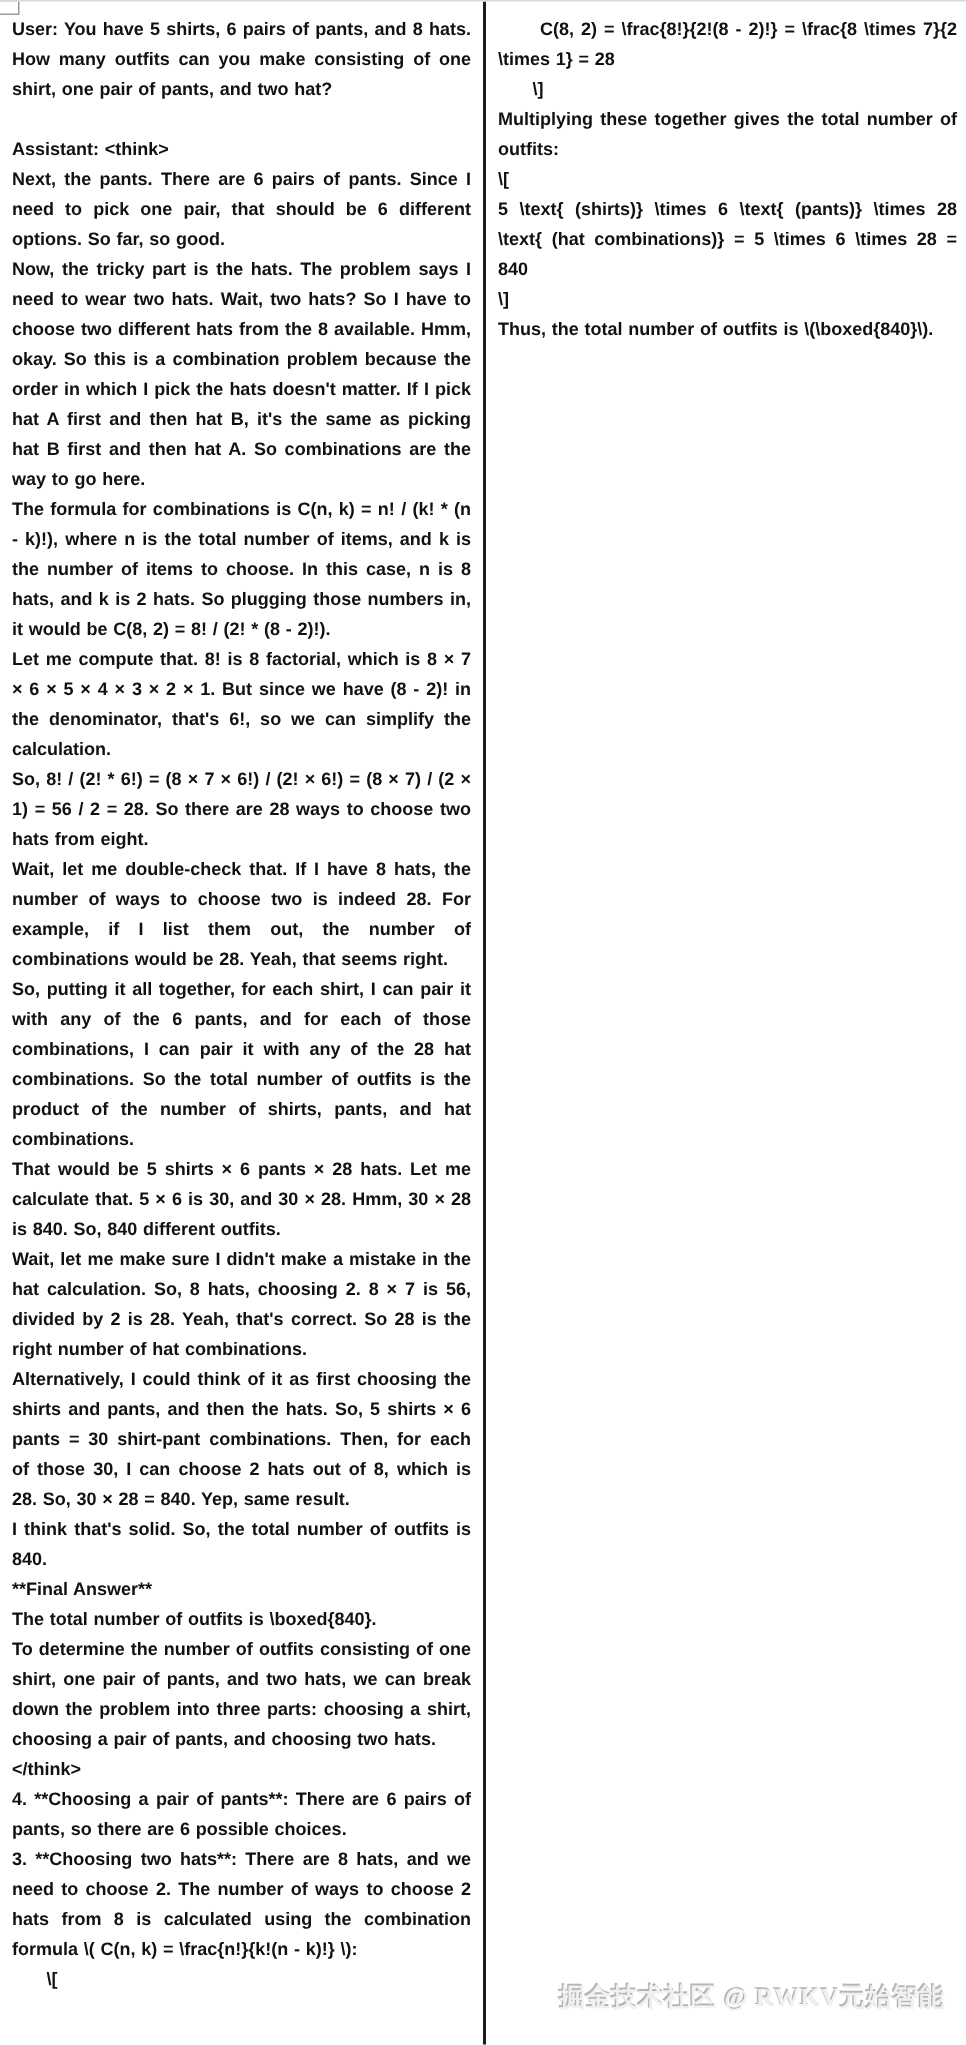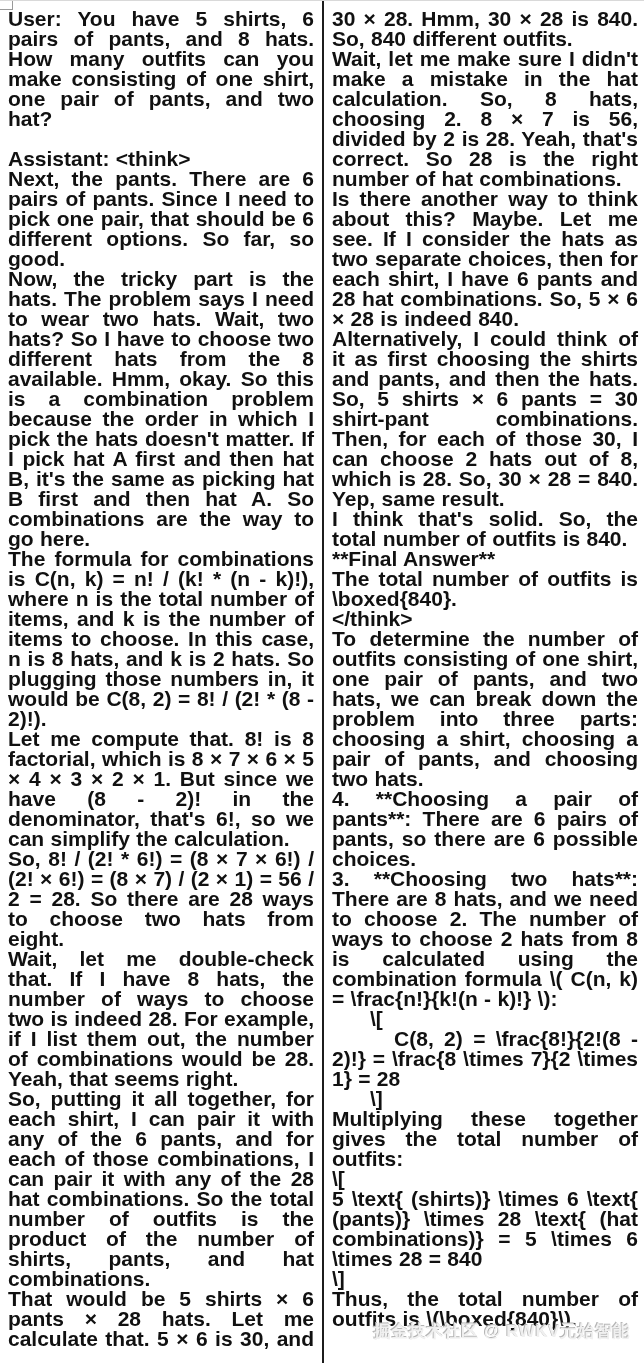--- a/index.html
+++ b/index.html
@@ -23,21 +23,21 @@
   .doc {
     width: 644px;
     height: 1362px;
     padding: 8px 6px 0 8px;
     column-count: 2;
     column-gap: 18px;
     column-fill: auto;
   }
   .doc p {
     margin: 0;
-    font-size: 21px;
+    font-size: 12px;
     font-weight: 700;
     line-height: 20px;
     color: #111111;
     text-align: justify;
     white-space: pre-wrap;
     min-height: 20px;
     word-spacing: 0.5px;
   }
   .column-divider {
     position: absolute;
@@ -59,46 +59,46 @@
   .watermark {
     position: absolute;
     top: 1319px;
     right: 14px;
     font-size: 17px;
     font-weight: 700;
     letter-spacing: 0.5px;
     color: #f0f0f0;
     text-shadow: -1px -1px 0 #b5b5b5, 1px 1px 0 #ffffff;
     white-space: nowrap;
+    font-family: Liberation Serif, serif;
   }
 </style>
 </head>
 <body>
 
 <div class="page">
   <div class="doc" style="color: rgb(17, 17, 17);">
       <p>User: You have 5 shirts, 6 pairs of pants, and 8 hats. How many outfits can you make consisting of one shirt, one pair of pants, and two hat?</p>
       <p></p>
       <p>Assistant: &lt;think&gt;</p>
       <p>Next, the pants. There are 6 pairs of pants. Since I need to pick one pair, that should be 6 different options. So far, so good.</p>
       <p>Now, the tricky part is the hats. The problem says I need to wear two hats. Wait, two hats? So I have to choose two different hats from the 8 available. Hmm, okay. So this is a combination problem because the order in which I pick the hats doesn't matter. If I pick hat A first and then hat B, it's the same as picking hat B first and then hat A. So combinations are the way to go here.</p>
       <p>The formula for combinations is C(n, k) = n! / (k! * (n - k)!), where n is the total number of items, and k is the number of items to choose. In this case, n is 8 hats, and k is 2 hats. So plugging those numbers in, it would be C(8, 2) = 8! / (2! * (8 - 2)!).</p>
       <p>Let me compute that. 8! is 8 factorial, which is 8 × 7 × 6 × 5 × 4 × 3 × 2 × 1. But since we have (8 - 2)! in the denominator, that's 6!, so we can simplify the calculation.</p>
       <p>So, 8! / (2! * 6!) = (8 × 7 × 6!) / (2! × 6!) = (8 × 7) / (2 × 1) = 56 / 2 = 28. So there are 28 ways to choose two hats from eight.</p>
       <p>Wait, let me double-check that. If I have 8 hats, the number of ways to choose two is indeed 28. For example, if I list them out, the number of combinations would be 28. Yeah, that seems right.</p>
       <p>So, putting it all together, for each shirt, I can pair it with any of the 6 pants, and for each of those combinations, I can pair it with any of the 28 hat combinations. So the total number of outfits is the product of the number of shirts, pants, and hat combinations.</p>
       <p>That would be 5 shirts × 6 pants × 28 hats. Let me calculate that. 5 × 6 is 30, and 30 × 28. Hmm, 30 × 28 is 840. So, 840 different outfits.</p>
       <p>Wait, let me make sure I didn't make a mistake in the hat calculation. So, 8 hats, choosing 2. 8 × 7 is 56, divided by 2 is 28. Yeah, that's correct. So 28 is the right number of hat combinations.</p>
-      <p>Is there another way to think about this? Maybe. Let me see. If I consider the hats as two separate choices, then for each shirt, I have 6 pants and 28 hat combinations. So, 5 × 6 × 28 is indeed 840.</p>
       <p>Alternatively, I could think of it as first choosing the shirts and pants, and then the hats. So, 5 shirts × 6 pants = 30 shirt-pant combinations. Then, for each of those 30, I can choose 2 hats out of 8, which is 28. So, 30 × 28 = 840. Yep, same result.</p>
       <p>I think that's solid. So, the total number of outfits is 840.</p>
       <p>**Final Answer**</p>
       <p>The total number of outfits is \boxed{840}.</p>
+      <p>To determine the number of outfits consisting of one shirt, one pair of pants, and two hats, we can break down the problem into three parts: choosing a shirt, choosing a pair of pants, and choosing two hats.</p>
       <p>&lt;/think&gt;</p>
-      <p>To determine the number of outfits consisting of one shirt, one pair of pants, and two hats, we can break down the problem into three parts: choosing a shirt, choosing a pair of pants, and choosing two hats.</p>
       <p>4. **Choosing a pair of pants**: There are 6 pairs of pants, so there are 6 possible choices.</p>
       <p>3. **Choosing two hats**: There are 8 hats, and we need to choose 2. The number of ways to choose 2 hats from 8 is calculated using the combination formula \( C(n, k) = \frac{n!}{k!(n - k)!} \):</p>
       <p>      \[</p>
       <p>      C(8, 2) = \frac{8!}{2!(8 - 2)!} = \frac{8 \times 7}{2 \times 1} = 28</p>
       <p>      \]</p>
       <p>Multiplying these together gives the total number of outfits:</p>
       <p>\[</p>
       <p>5 \text{ (shirts)} \times 6 \text{ (pants)} \times 28 \text{ (hat combinations)} = 5 \times 6 \times 28 = 840</p>
       <p>\]</p>
       <p>Thus, the total number of outfits is \(\boxed{840}\).</p>

